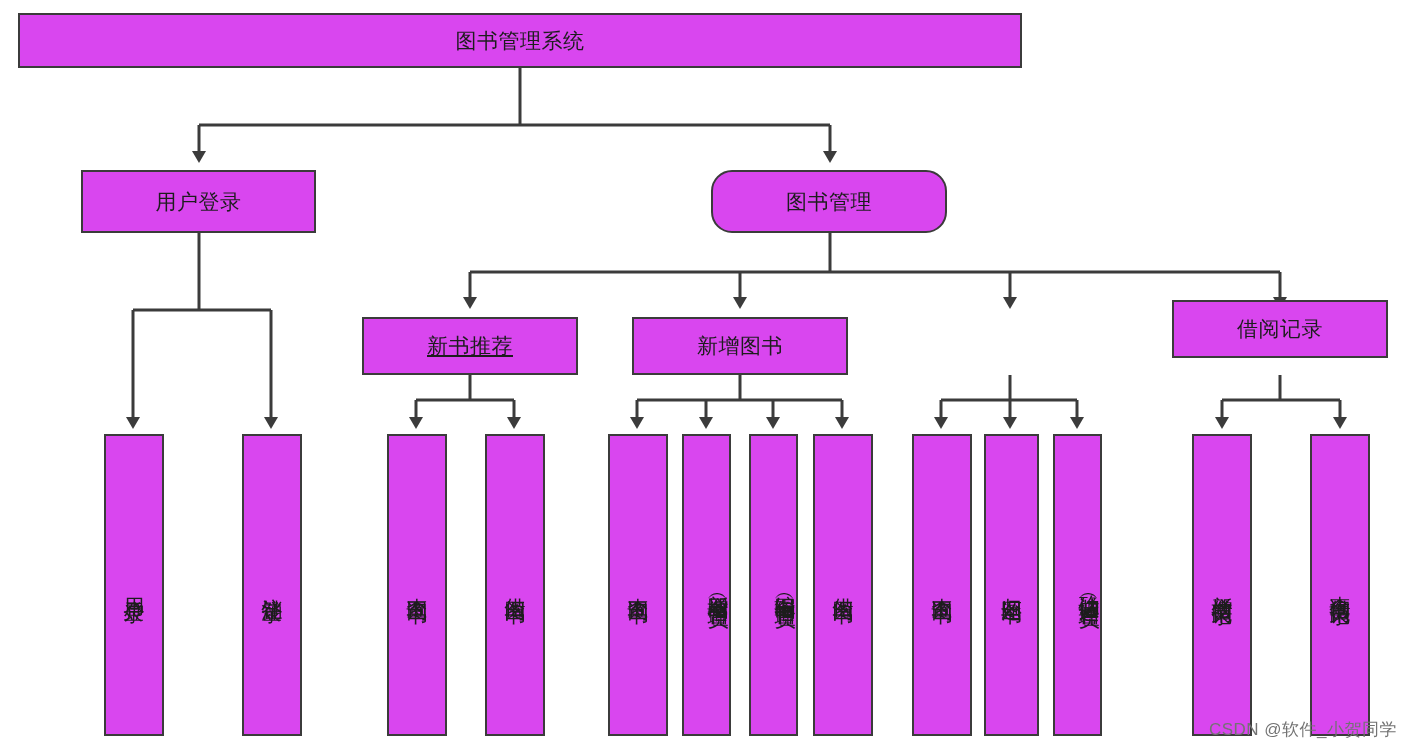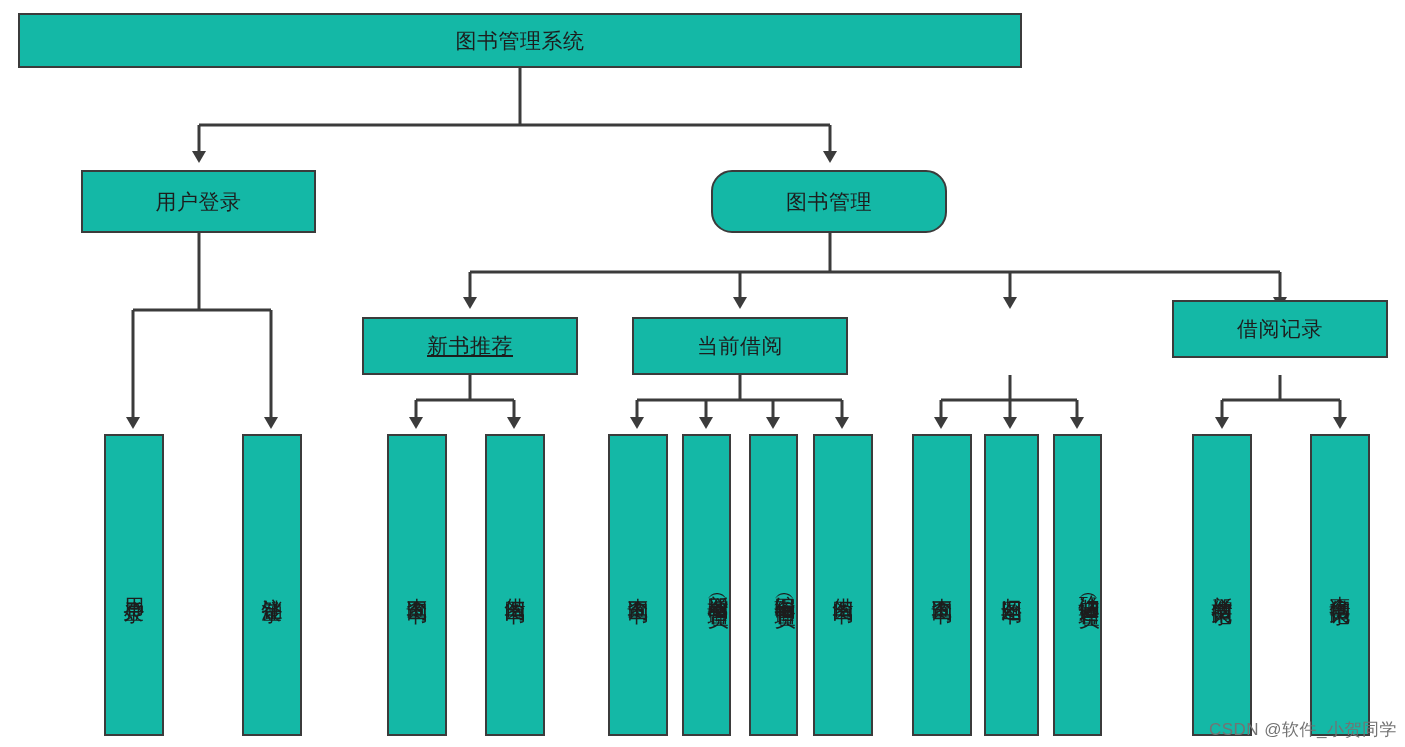--- a/index.html
+++ b/index.html
@@ -21,21 +21,21 @@
     position: absolute;
     left: 0;
     top: 0;
     width: 1405px;
     height: 747px;
   }
   .node {
     position: absolute;
     box-sizing: border-box;
     border: 2px solid #3b3b3b;
-    background: #14b8a6;
+    background: #d946ef;
     display: flex;
     align-items: center;
     justify-content: center;
     color: #1d1d1d;
   }
   .node.h {
     font-size: 21px;
     letter-spacing: 0.5px;
   }
   .node.v {
@@ -129,21 +129,21 @@
     <span class="node-label">用户登录</span>
   </div>
   <div class="node h" style="left:711px; top:170px; width:236px; height:63px;border-radius:21px;">
     <span class="node-label">图书管理</span>
   </div>
 
   <div class="node h" style="left:362px; top:317px; width:216px; height:58px;text-decoration:underline;">
     <span class="node-label">新书推荐</span>
   </div>
   <div class="node h" style="left:632px; top:317px; width:216px; height:58px;">
-    <span class="node-label">当前借阅</span>
+    <span class="node-label">新增图书</span>
   </div>
   <div class="node h" style="left:1172px; top:300px; width:216px; height:58px;">
     <span class="node-label">借阅记录</span>
   </div>
 
   <div class="node v mid" style="left:104px; top:434px; width:60px; height:302px;">
     <span class="node-label">用户登录</span>
   </div>
   <div class="node v mid" style="left:242px; top:434px; width:60px; height:302px;">
     <span class="node-label">注销登录</span>

